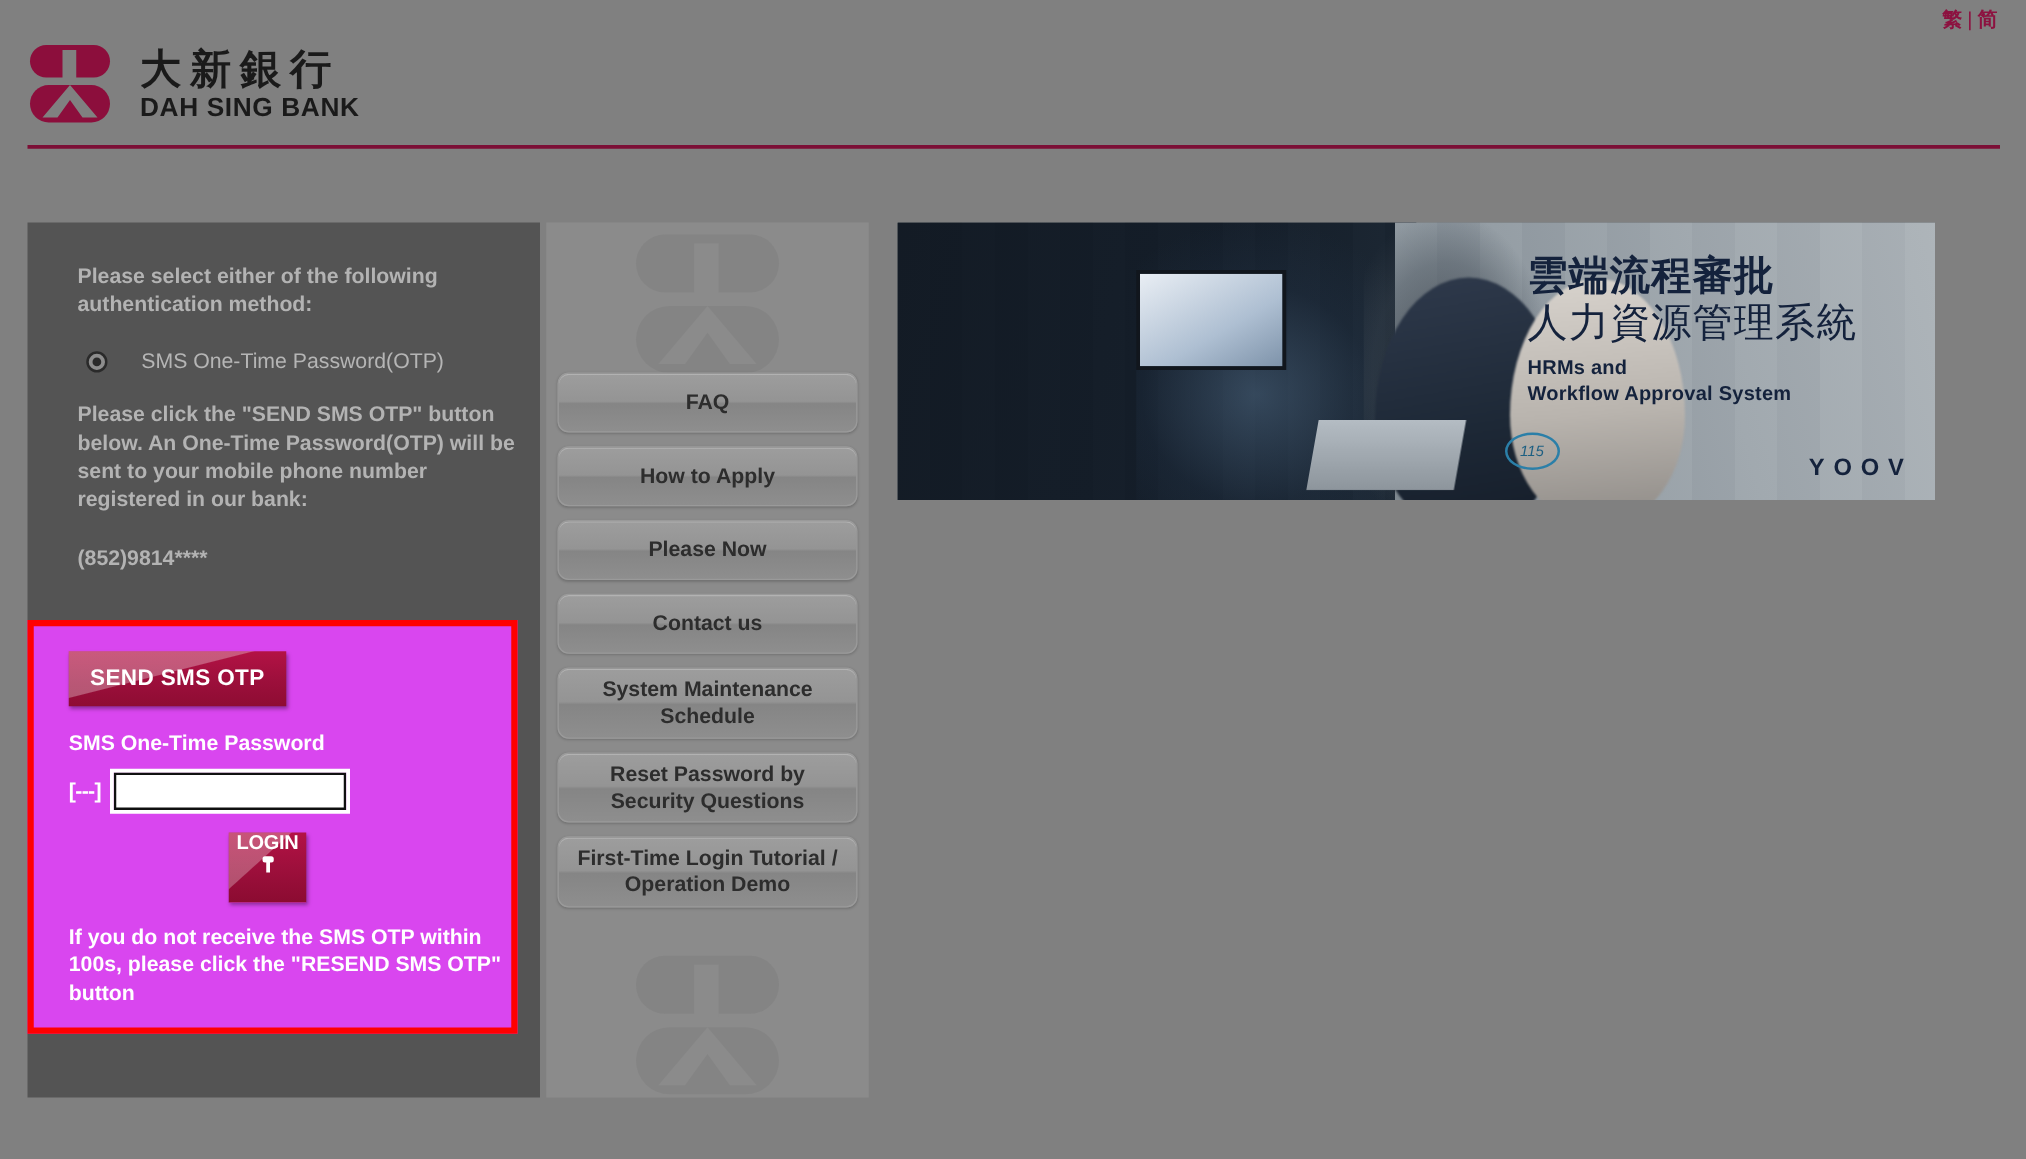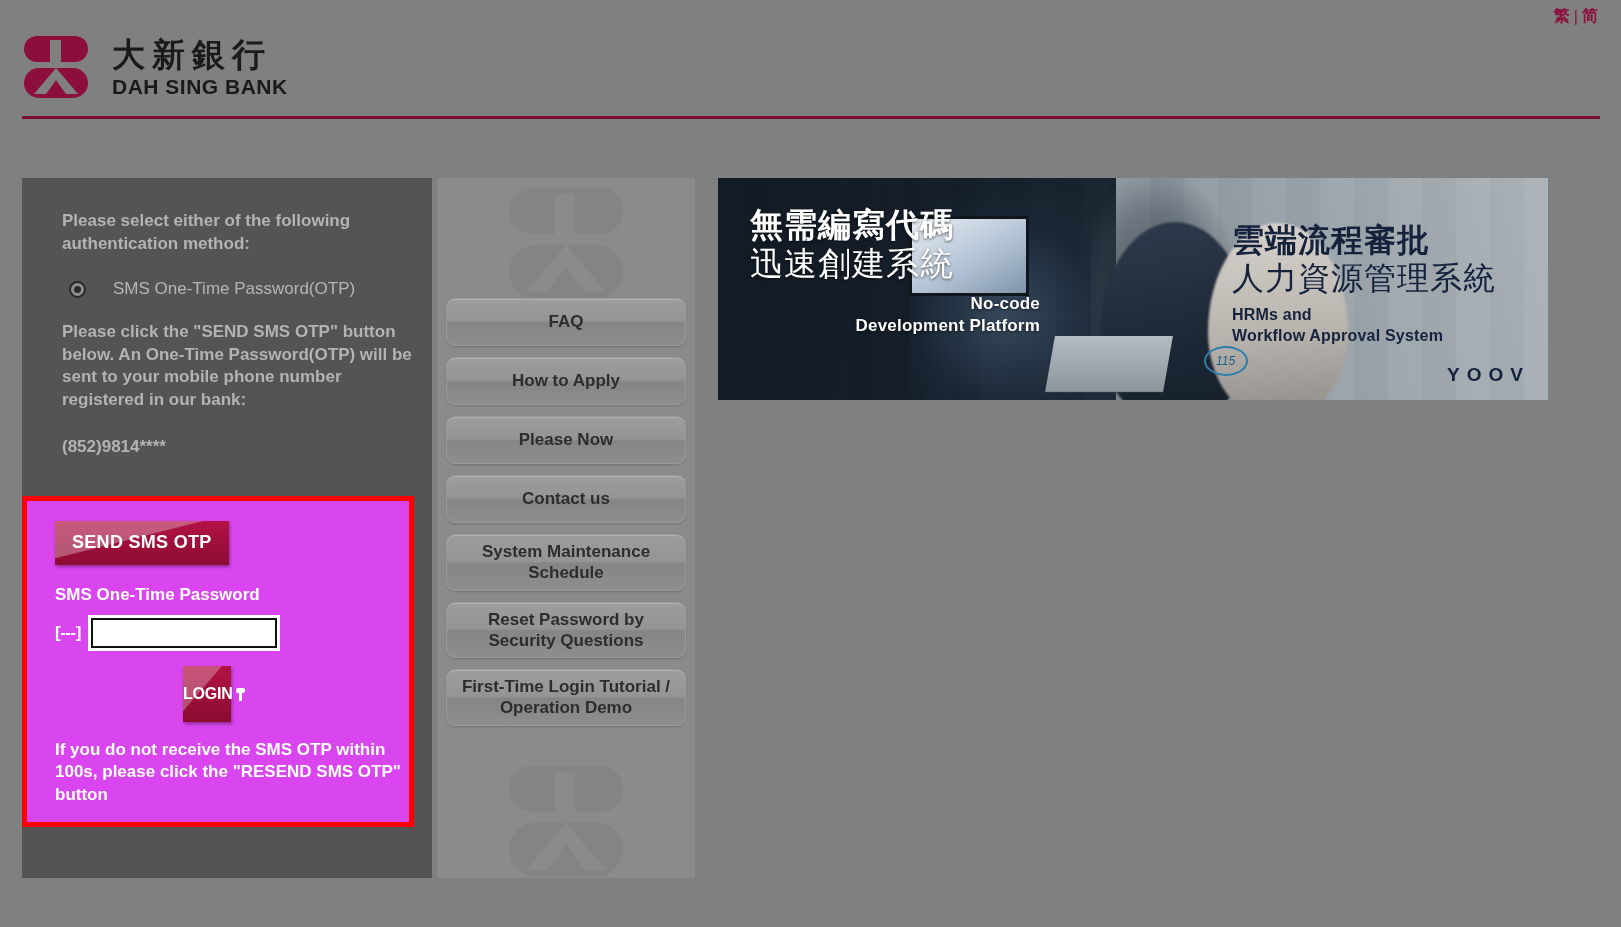--- a/index.html
+++ b/index.html
@@ -196,27 +196,27 @@
     border: 2px solid #101010;
     outline: 3px solid #ffffff;
     font-family: "Liberation Sans", sans-serif;
     font-size: 15px;
     padding: 0 5px;
     color: #000;
   }
 
   .login-wrap { margin-top: 18px; padding-left: 128px; }
   .btn-login {
-    width: 48px;
+    width: 62px;
     height: 56px;
     border: none;
     cursor: pointer;
     padding: 0;
     display: flex;
-    flex-direction: row;
+    flex-direction: column;
     align-items: center;
     justify-content: flex-start;
     gap: 1px;
     background:
       linear-gradient(to bottom right, rgba(255,255,255,0.28) 0%, rgba(255,255,255,0.28) 40%, rgba(255,255,255,0) 41%, rgba(255,255,255,0) 100%),
       linear-gradient(to bottom, #b31245 0%, #9c0f3b 55%, #8b0b31 100%);
     box-shadow: 1px 2px 3px rgba(0,0,0,0.35);
   }
   .btn-login .lg-text {
     color: #fff;
@@ -374,21 +374,21 @@
     margin-top: 9px;
     font-size: 17px;
     font-weight: bold;
     color: #ffffff;
     text-align: right;
     line-height: 1.3;
     letter-spacing: 0.2px;
     text-shadow: 0 1px 3px rgba(0,0,0,0.6);
   }
 
-  .bt-right { right: 16px; top: 24px; width: 300px; text-align: left; margin-top: 20px; }
+  .bt-right { right: 26px; top: 24px; width: 300px; text-align: left; }
   .bt-right .cn1 {
     font-size: 32px;
     font-weight: bold;
     color: #14223c;
     letter-spacing: 1px;
     line-height: 1.16;
     font-family: "DejaVu Sans", sans-serif;
   }
   .bt-right .cn2 {
     font-size: 32px;
@@ -573,28 +573,20 @@
 <div class="banner">
   <div class="banner-left"></div>
   <div class="banner-right"></div>
 
   <div class="monitor"></div>
   <div class="banner-person person-a"></div>
   <div class="laptop"></div>
   <div class="banner-person person-b"></div>
   <div class="badge-115">115</div>
 
-  <div class="banner-txt bt-left">
-    <div class="cn1">無需編寫代碼</div>
-    <div class="cn2">迅速創建系統</div>
-    <div class="en">
-      <div>No-code</div>
-      <div>Development Platform</div>
-    </div>
-  </div>
 
   <div class="banner-txt bt-right">
     <div class="cn1">雲端流程審批</div>
     <div class="cn2">人力資源管理系統</div>
     <div class="en">
       <div>HRMs and</div>
       <div>Workflow Approval System</div>
     </div>
   </div>
 

